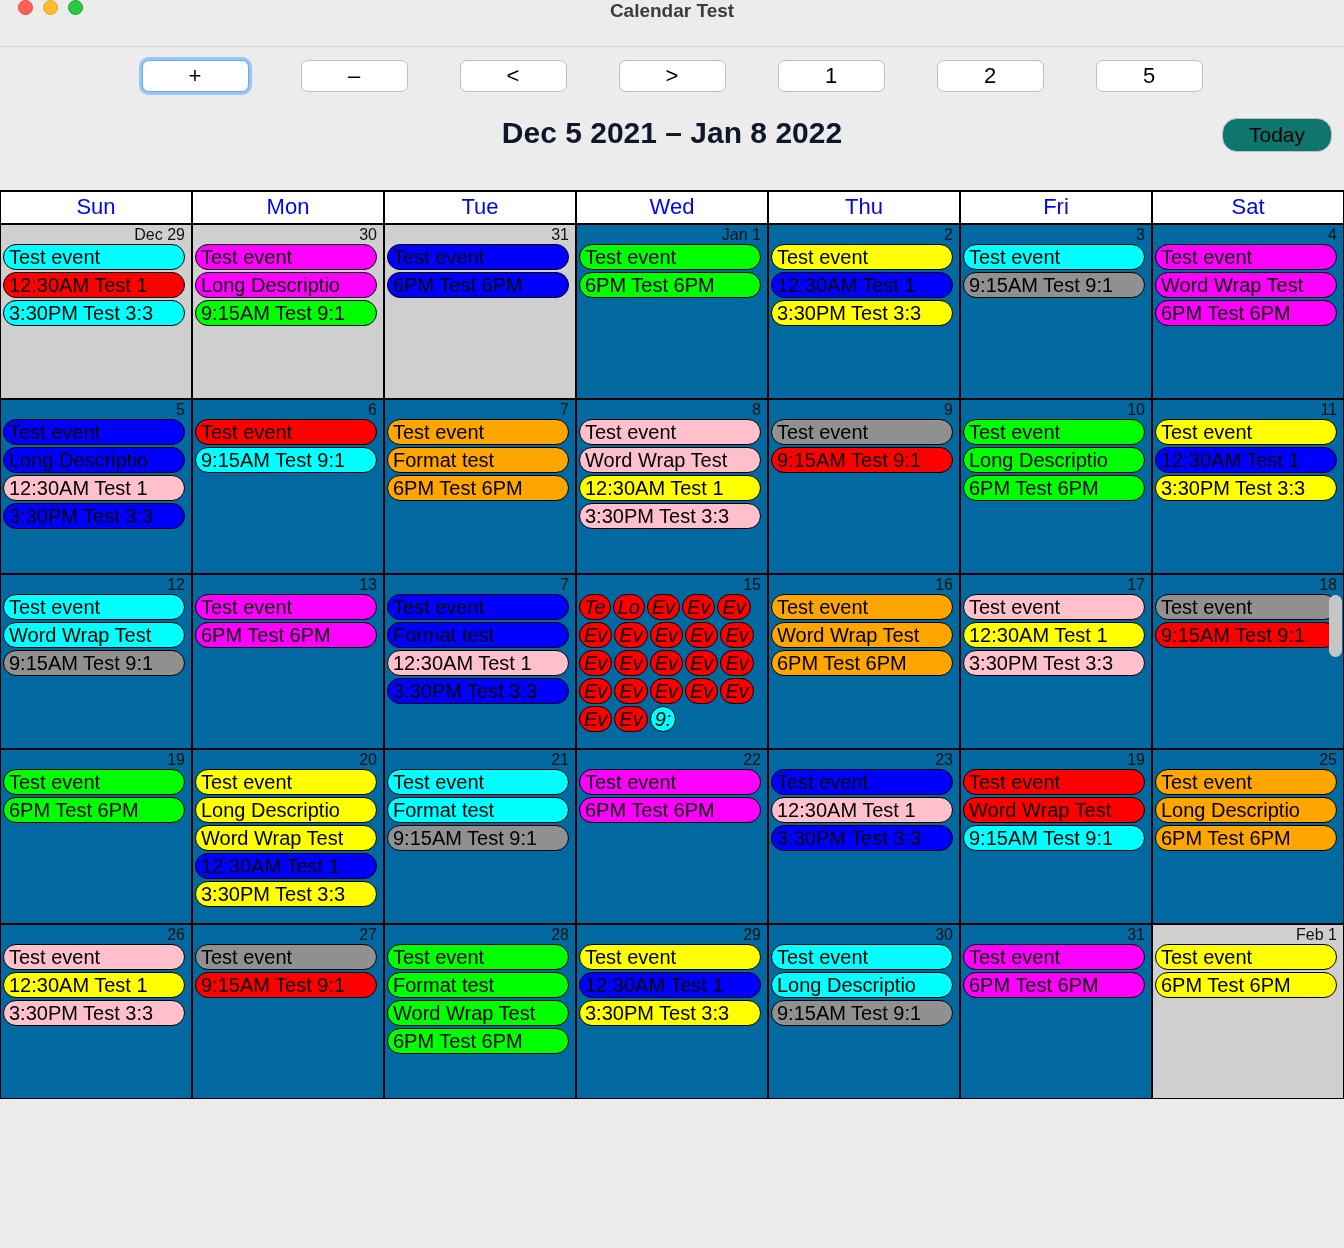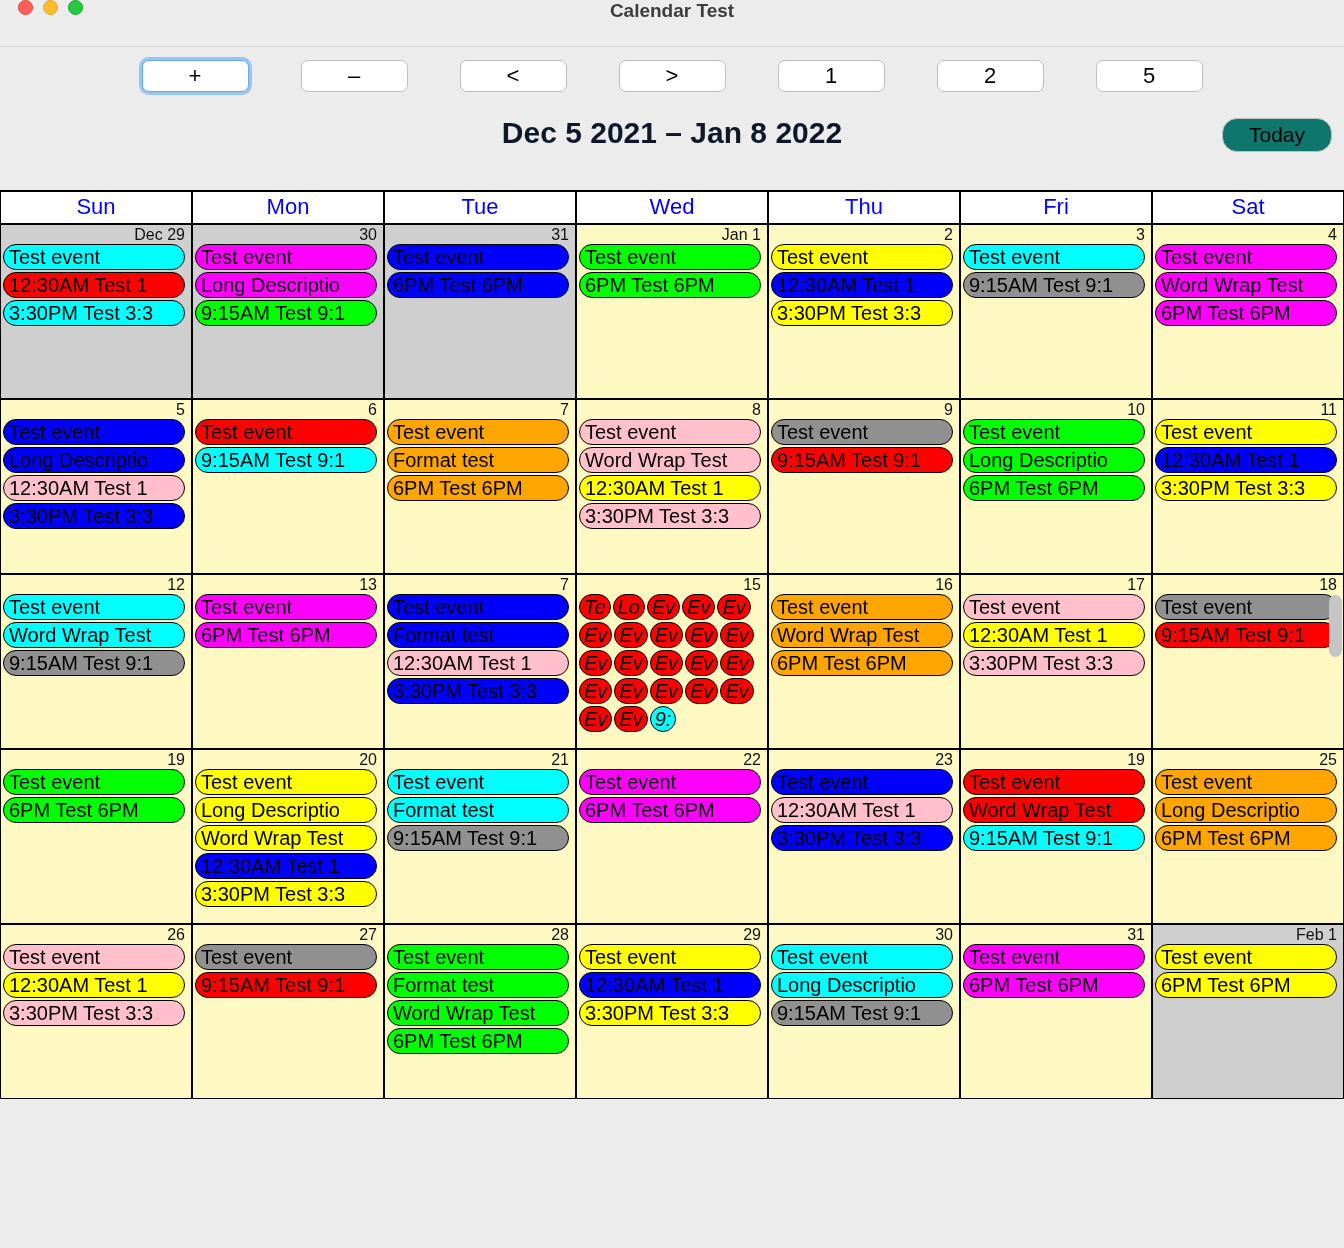--- a/index.html
+++ b/index.html
@@ -63,21 +63,21 @@
     background:#fff; border:1px solid #000; border-top:none;
     text-align:center; color:#0002ff;
     font-size:22px; padding:2px 0 3px;
   }
   .weeks {
     display:grid; grid-template-columns: repeat(7,1fr);
   }
   .cell {
     border:1px solid #000;
     height: 175px;
-    background:#fef9c3;
+    background:#0369a1;
     padding: 0;
     position:relative;
     overflow:hidden;
   }
   .cell.outmonth { background:#cfcfcf; }
   .datelabel {
     text-align:right; padding: 1px 6px 0 0;
     font-size:16px; color:#111;
   }
   .events { padding: 0 2px; display:flex; flex-wrap:wrap; gap:2px; }

